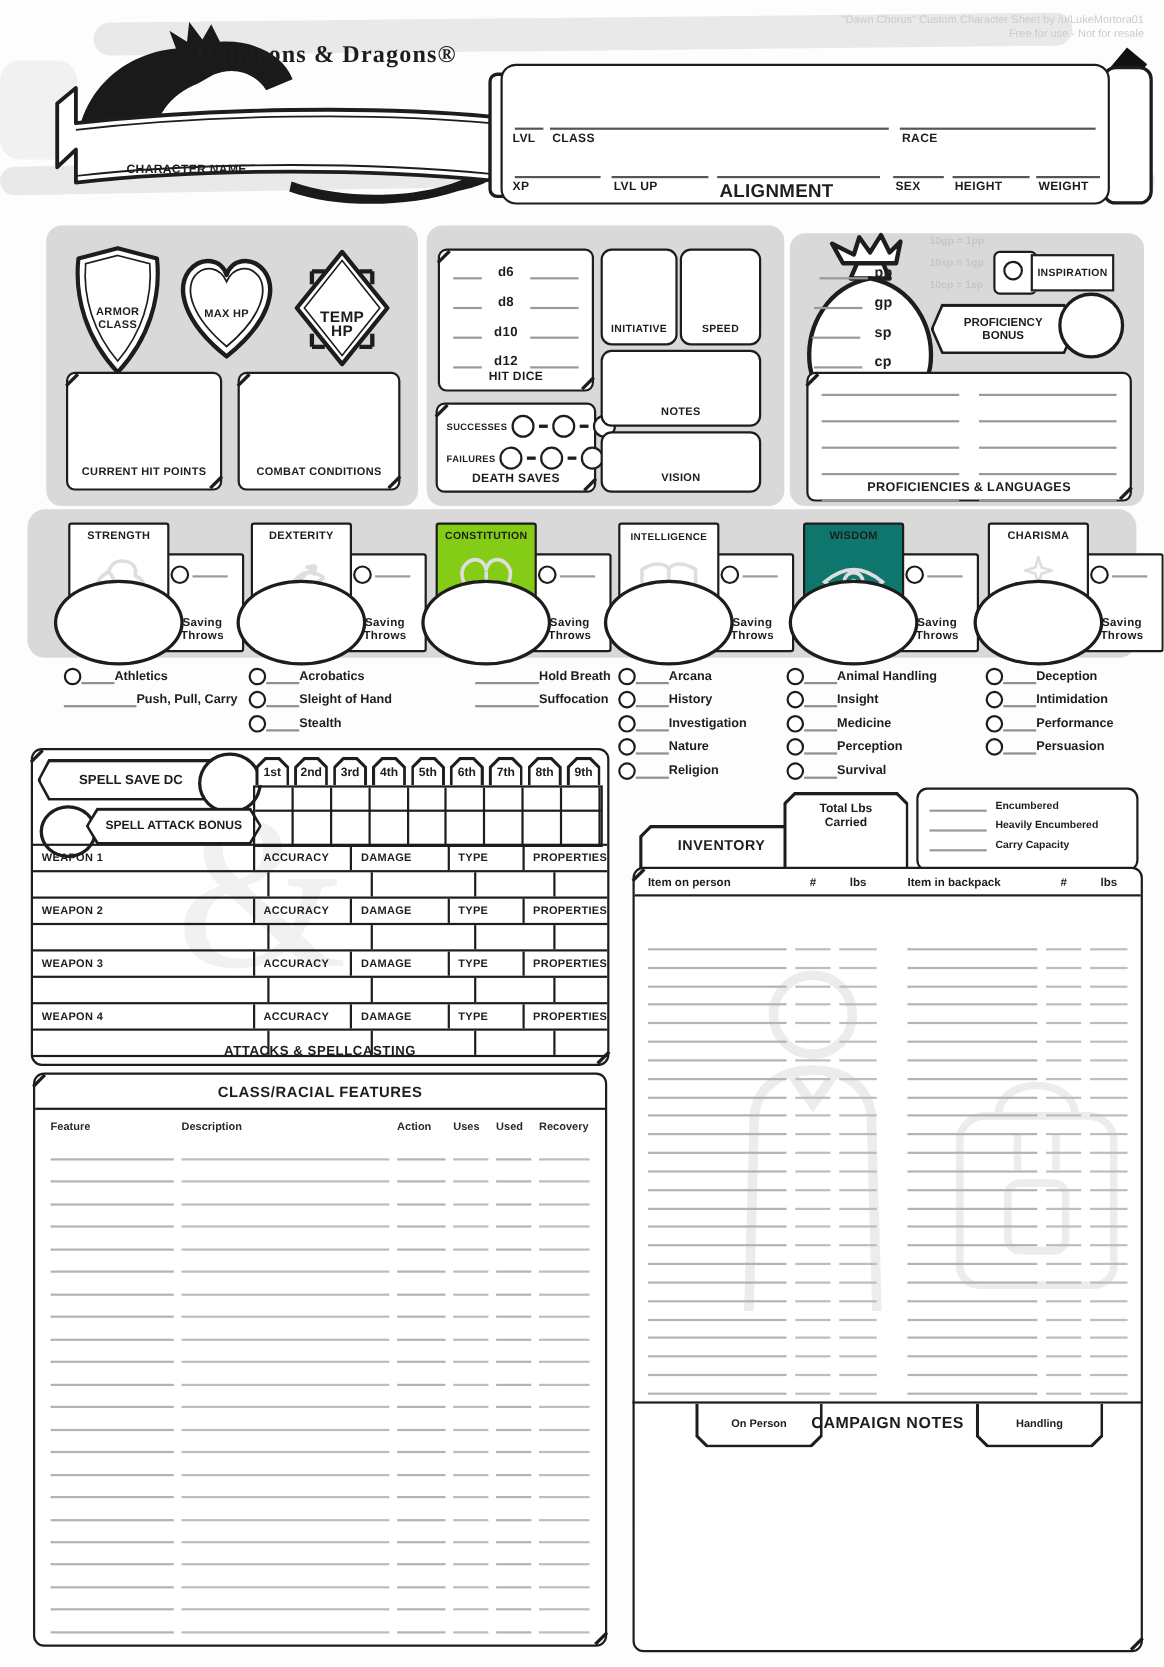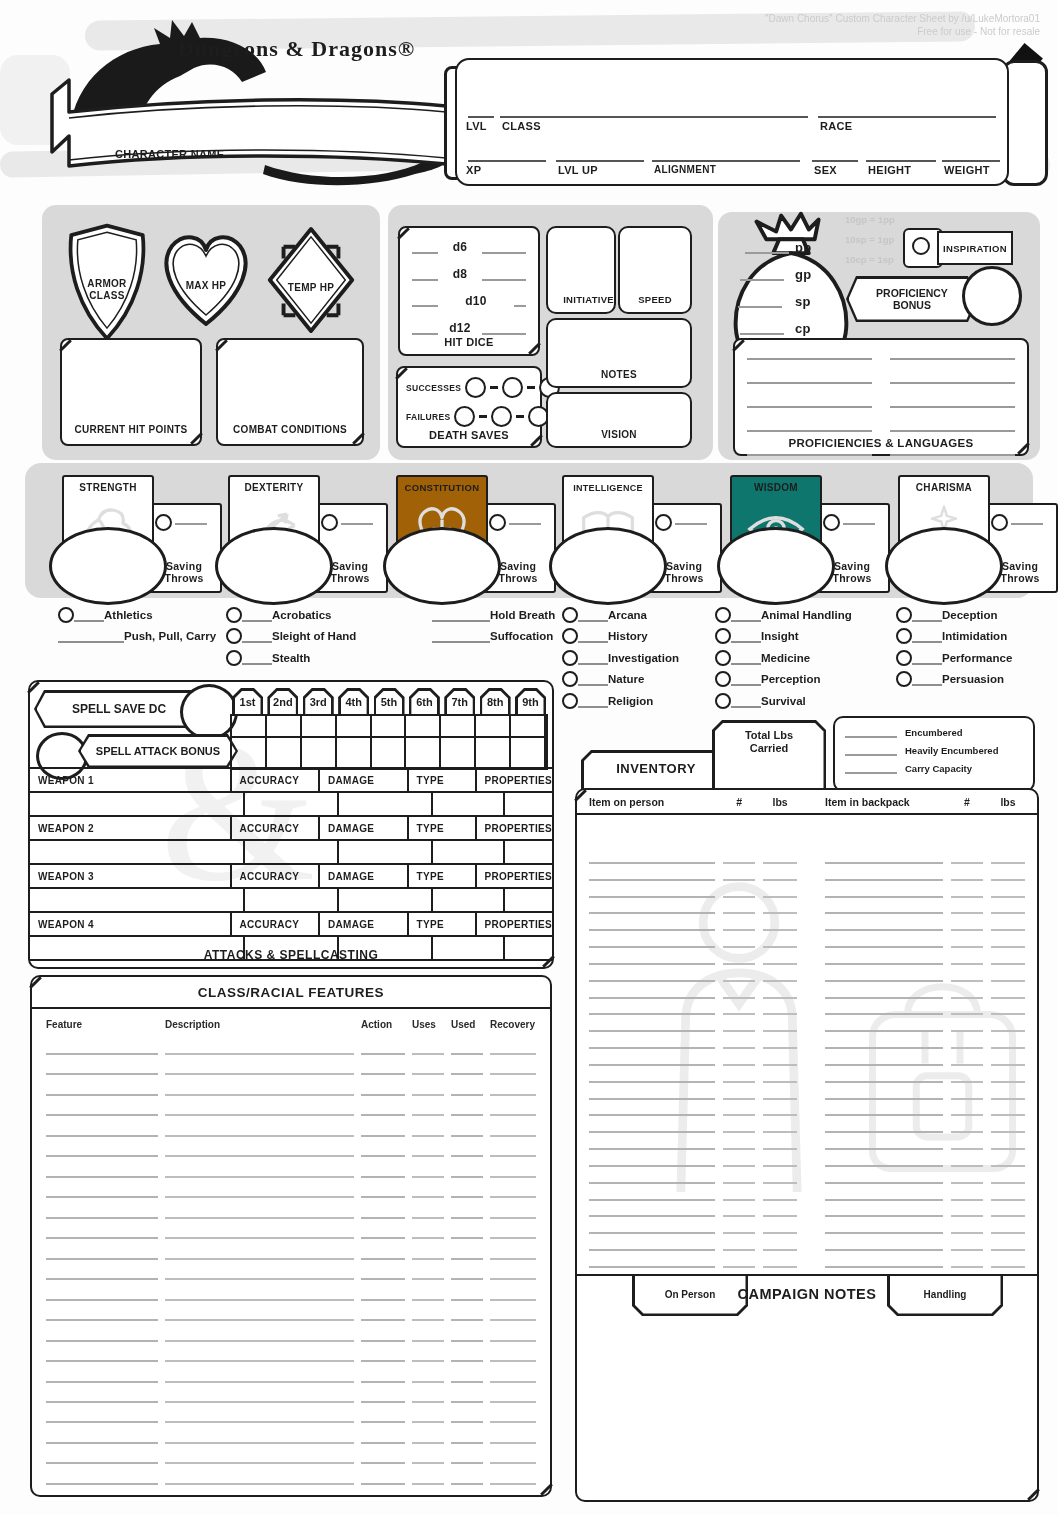--- a/index.html
+++ b/index.html
@@ -89,21 +89,21 @@
   <div class="a ln" style="left:500px;top:100px;width:308px;height:16px"></div>
   <div class="a lbl" style="left:502px;top:120px;font-size:11px">CLASS</div>
   <div class="a ln" style="left:818px;top:100px;width:178px;height:16px"></div>
   <div class="a lbl" style="left:820px;top:120px;font-size:11px">RACE</div>
 
   <div class="a ln" style="left:468px;top:144px;width:78px;height:16px"></div>
   <div class="a lbl" style="left:466px;top:164px;font-size:11px">XP</div>
   <div class="a ln" style="left:556px;top:144px;width:88px;height:16px"></div>
   <div class="a lbl" style="left:558px;top:164px;font-size:11px">LVL UP</div>
   <div class="a ln" style="left:652px;top:144px;width:148px;height:16px"></div>
-  <div class="a lbl" style="left:654px;top:164px;font-size:10px">ALIGNMENT</div>
+  <div class="a lbl" style="left:654px;top:164px;font-size:17px">ALIGNMENT</div>
   <div class="a ln" style="left:812px;top:144px;width:46px;height:16px"></div>
   <div class="a lbl" style="left:814px;top:164px;font-size:11px">SEX</div>
   <div class="a ln" style="left:866px;top:144px;width:70px;height:16px"></div>
   <div class="a lbl" style="left:868px;top:164px;font-size:11px">HEIGHT</div>
   <div class="a ln" style="left:942px;top:144px;width:58px;height:16px"></div>
   <div class="a lbl" style="left:944px;top:164px;font-size:11px">WEIGHT</div>
 
   <div class="a panel" style="left:42px;top:205px;width:338px;height:255px"></div>
   <div class="a panel" style="left:388px;top:205px;width:325px;height:255px"></div>
   <div class="a panel" style="left:718px;top:212px;width:322px;height:248px"></div>
@@ -118,41 +118,41 @@
     <path d="M50,100 C10,68 4,38 16,22 C28,8 46,12 50,26 C54,12 72,8 84,22 C96,38 90,68 50,100 Z" fill="#fff" stroke="#1d1d1d" stroke-width="4" stroke-linejoin="round"></path>
     <path d="M50,91 C18,64 12,40 21,27 C30,16 44,19 50,32 C56,19 70,16 79,27 C88,40 82,64 50,91 Z" fill="none" stroke="#1d1d1d" stroke-width="1.6"></path>
   </svg>
   <div class="a lbl" style="left:181px;top:280px;width:50px;text-align:center;font-size:10px;line-height:12px">MAX HP</div>
 
   <svg class="a" style="left:262px;top:222px" width="98" height="116" viewBox="0 0 100 112">
     <path d="M22,22 h12 M22,22 v12 M78,22 h-12 M78,22 v12 M22,92 h12 M22,92 v-12 M78,92 h-12 M78,92 v-12" stroke="#1d1d1d" stroke-width="4"></path>
     <path d="M50,4 L92,56 L50,108 L8,56 Z" fill="#fff" stroke="#1d1d1d" stroke-width="4" stroke-linejoin="round"></path>
     <path d="M50,12 L85,56 L50,100 L15,56 Z" fill="none" stroke="#1d1d1d" stroke-width="1.5"></path>
   </svg>
-  <div class="a lbl" style="left:285px;top:282px;width:52px;text-align:center;font-size:10px;line-height:12px">TEMP HP</div>
+  <div class="a lbl" style="left:285px;top:282px;width:52px;text-align:center;font-size:14px;line-height:12px">TEMP HP</div>
 
   <div class="a box fb" style="left:60px;top:338px;width:138px;height:104px">
     <div class="lbl" style="position:absolute;bottom:8px;left:0;right:0;text-align:center;font-size:10px;line-height:12px">CURRENT HIT POINTS</div>
   </div>
   <div class="a box fb" style="left:216px;top:338px;width:144px;height:104px">
     <div class="lbl" style="position:absolute;bottom:8px;left:0;right:0;text-align:center;font-size:10px;line-height:12px">COMBAT CONDITIONS</div>
   </div>
 
   <div class="a box fb" style="left:398px;top:226px;width:138px;height:126px">
     <div style="display:flex;align-items:center;gap:8px;margin:12px 12px 0">
       <div class="lng" style="width:26px;height:11px"></div>
       <div class="lbl" style="font-size:12px;width:28px;text-align:center">d6</div>
       <div class="lng" style="flex:1;height:11px"></div>
     </div>
     <div style="display:flex;align-items:center;gap:8px;margin:13px 12px 0">
       <div class="lng" style="width:26px;height:11px"></div>
       <div class="lbl" style="font-size:12px;width:28px;text-align:center">d8</div>
       <div class="lng" style="flex:1;height:11px"></div>
     </div>
-    <div style="display:flex;gap:24px;margin:13px 12px 0">
+    <div style="display:flex;align-items:center;gap:8px;margin:13px 12px 0">
       <div class="lng" style="width:26px;height:11px"></div>
       <div class="lbl" style="font-size:12px;width:28px;text-align:center">d10</div>
       <div class="lng" style="flex:1;height:11px"></div>
     </div>
     <div style="display:flex;align-items:center;gap:8px;margin:13px 12px 0">
       <div class="lng" style="width:26px;height:11px"></div>
       <div class="lbl" style="font-size:12px;width:28px;text-align:center">d12</div>
       <div class="lng" style="flex:1;height:11px"></div>
     </div>
     <div class="lbl" style="position:absolute;bottom:6px;left:0;right:0;text-align:center;font-size:11px">HIT DICE</div>
@@ -172,21 +172,21 @@
       <span class="dsc"></span>
         <span class="dsl"></span>
       <span class="dsc"></span>
         <span class="dsl"></span>
       <span class="dsc"></span>
     </div>
     <div class="lbl" style="position:absolute;bottom:5px;left:0;right:0;text-align:center;font-size:11px">DEATH SAVES</div>
   </div>
 
   <div class="a box" style="left:546px;top:226px;width:66px;height:84px;border-radius:10px">
-    <div class="lbl" style="position:absolute;bottom:7px;left:0;right:0;text-align:right;font-size:9.5px">INITIATIVE</div>
+    <div class="lbl" style="position:absolute;bottom:7px;left:0;right:0;text-align:center;font-size:9.5px">INITIATIVE</div>
   </div>
   <div class="a box" style="left:618px;top:226px;width:70px;height:84px;border-radius:10px">
     <div class="lbl" style="position:absolute;bottom:7px;left:0;right:0;text-align:center;font-size:9.5px">SPEED</div>
   </div>
   <div class="a box" style="left:546px;top:318px;width:142px;height:66px;border-radius:10px">
     <div class="lbl" style="position:absolute;bottom:6px;left:0;right:0;text-align:center;font-size:10px">NOTES</div>
   </div>
   <div class="a box" style="left:546px;top:392px;width:142px;height:52px;border-radius:10px">
     <div class="lbl" style="position:absolute;bottom:6px;left:0;right:0;text-align:center;font-size:10px">VISION</div>
   </div>
@@ -279,21 +279,21 @@
     </div>
     <div class="circ" style="position:absolute;left:-13px;top:52px;width:112px;height:72px;border-width:3.5px;border-radius:50%"></div>
   </div>
 
   <div class="a" style="left:396px;top:475px;width:160px;height:130px">
     <div style="position:absolute;left:84px;top:28px;width:72px;height:86px;border:2.5px solid #1d1d1d;background:#fff;border-radius:3px">
       <div class="circ" style="position:absolute;left:7px;top:9px;width:13px;height:13px;border-width:2.5px"></div>
       <div class="lng" style="position:absolute;left:27px;top:18px;width:32px"></div>
       <div class="lbl" style="position:absolute;bottom:7px;left:0;right:0;text-align:center;font-size:10.5px;line-height:12px">Saving Throws</div>
     </div>
-    <div style="position:absolute;left:0;top:0;width:88px;height:92px;border:2.5px solid #1d1d1d;background:#a16207;border-radius:3px">
+    <div style="position:absolute;left:0;top:0;width:88px;height:92px;border:2.5px solid #1d1d1d;background:#84cc16;border-radius:3px">
       <div class="lbl" style="text-align:center;font-size:9.5px;margin-top:5px">CONSTITUTION</div>
       <svg style="position:absolute;left:14px;top:24px" width="60" height="56" viewBox="0 0 64 56">
         <path d="M32,52 C8,36 4,18 13,10 C21,3 30,7 32,16 C34,7 43,3 51,10 C60,18 56,36 32,52 Z M32,18 v20 M22,28 h20" fill="none" stroke="#dedede" stroke-width="3.5" stroke-linejoin="round"></path>
       </svg>
     </div>
     <div class="circ" style="position:absolute;left:-13px;top:52px;width:112px;height:72px;border-width:3.5px;border-radius:50%"></div>
   </div>
 
   <div class="a" style="left:562px;top:475px;width:160px;height:130px">
     <div style="position:absolute;left:84px;top:28px;width:72px;height:86px;border:2.5px solid #1d1d1d;background:#fff;border-radius:3px">

